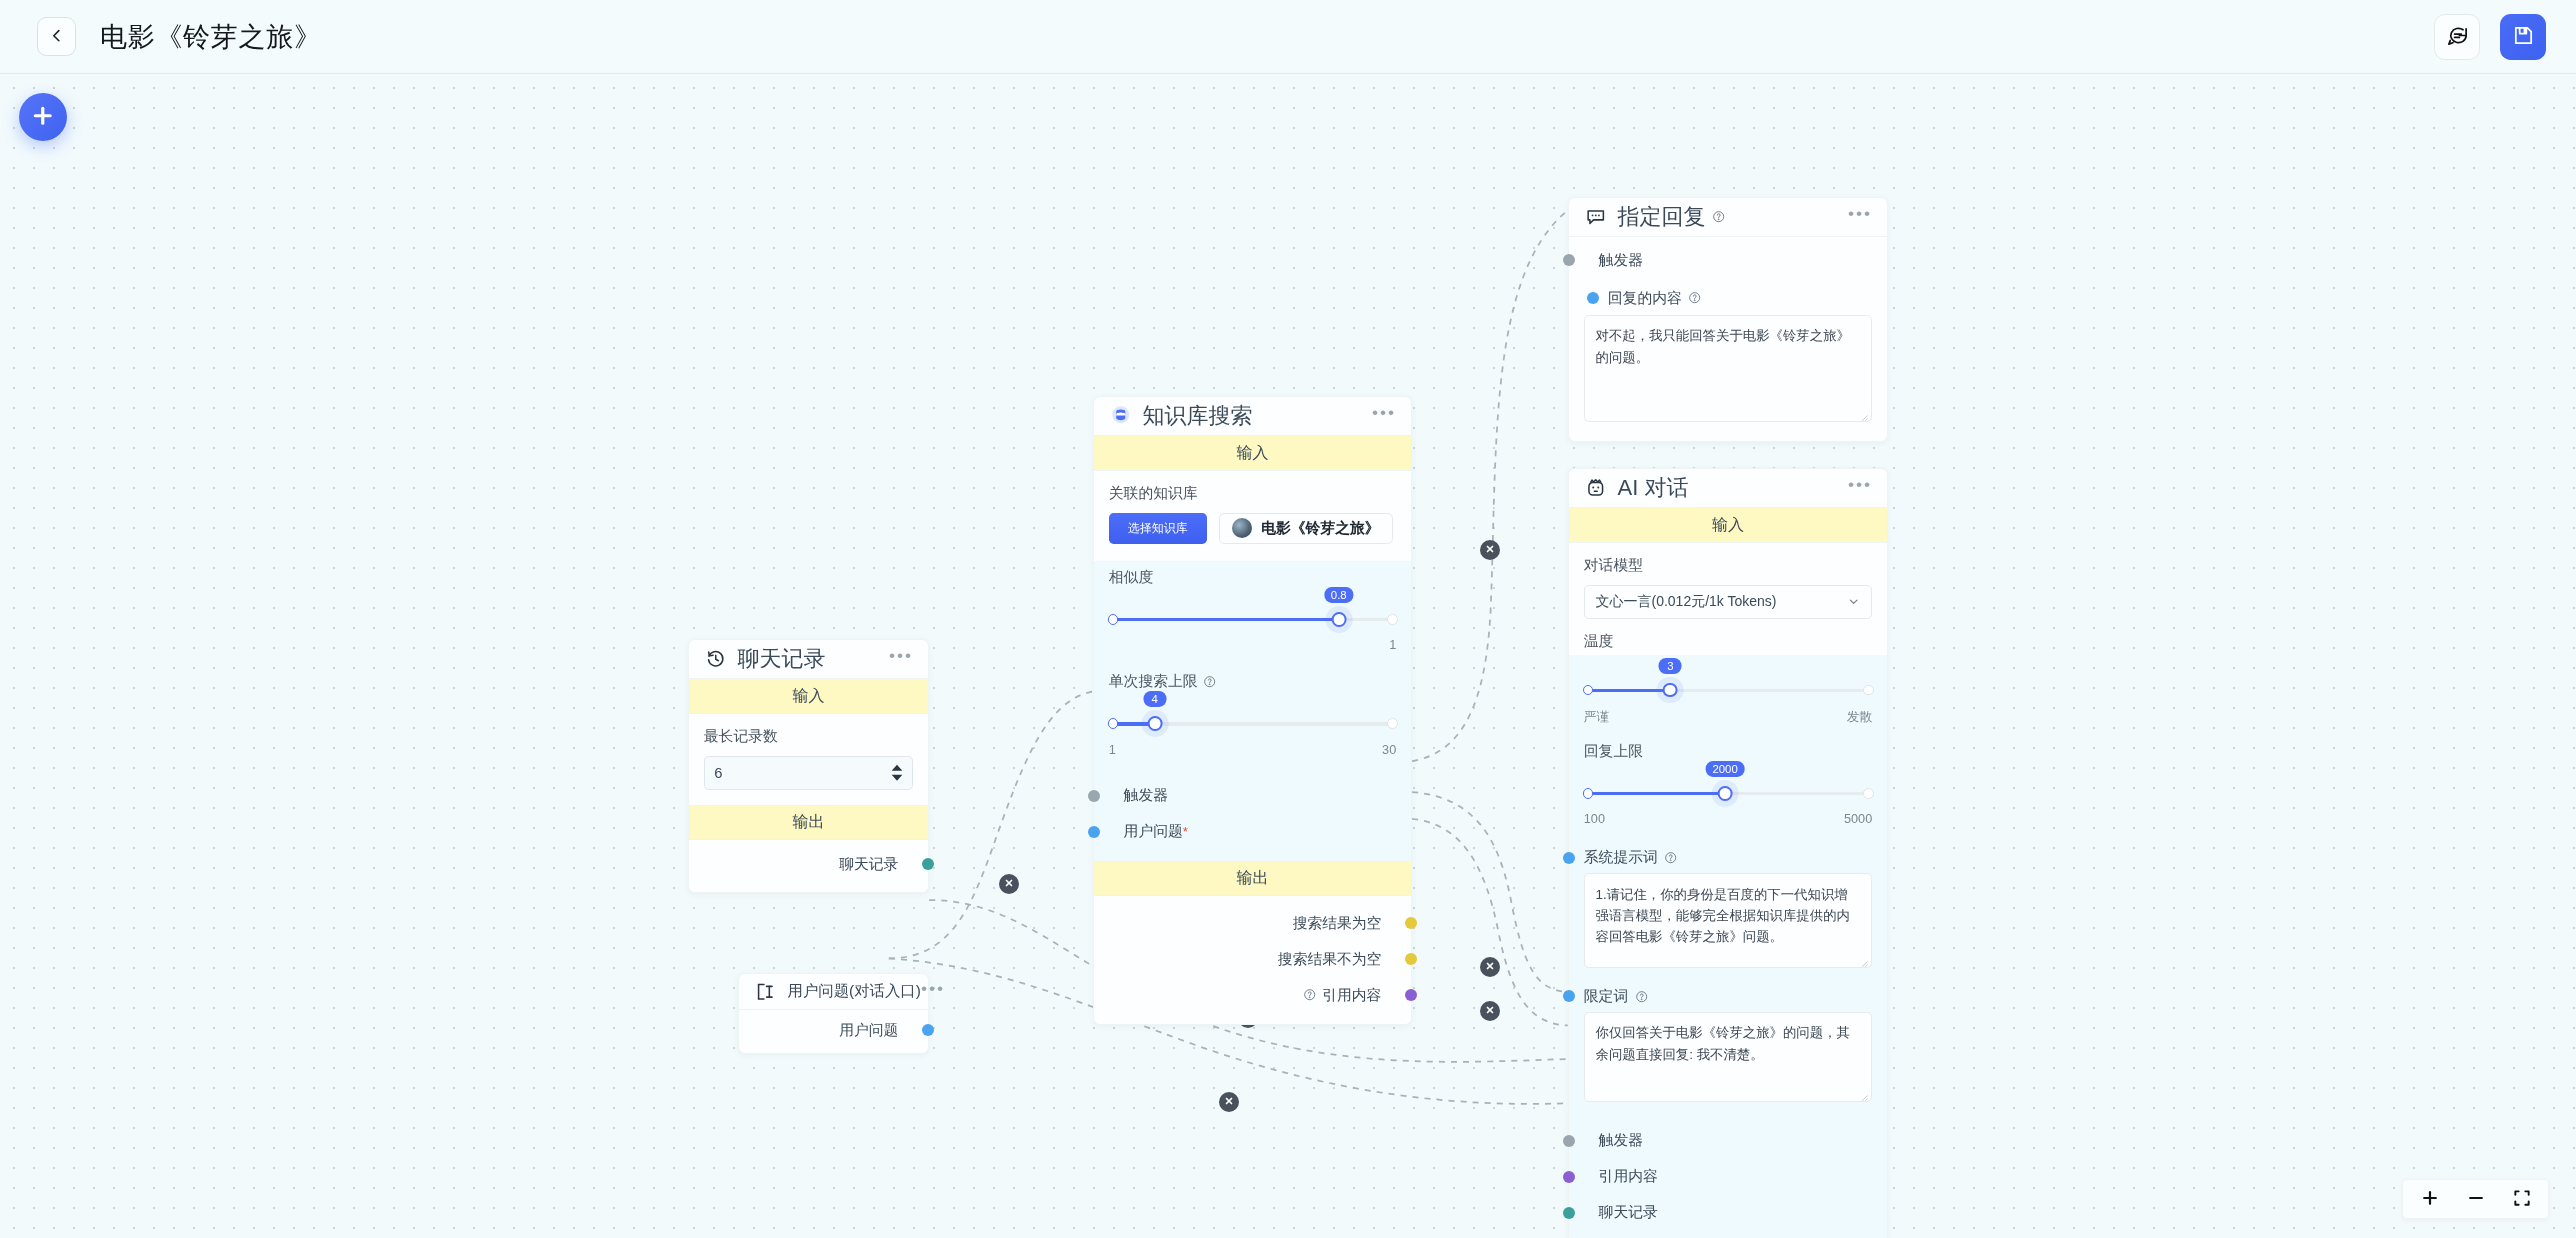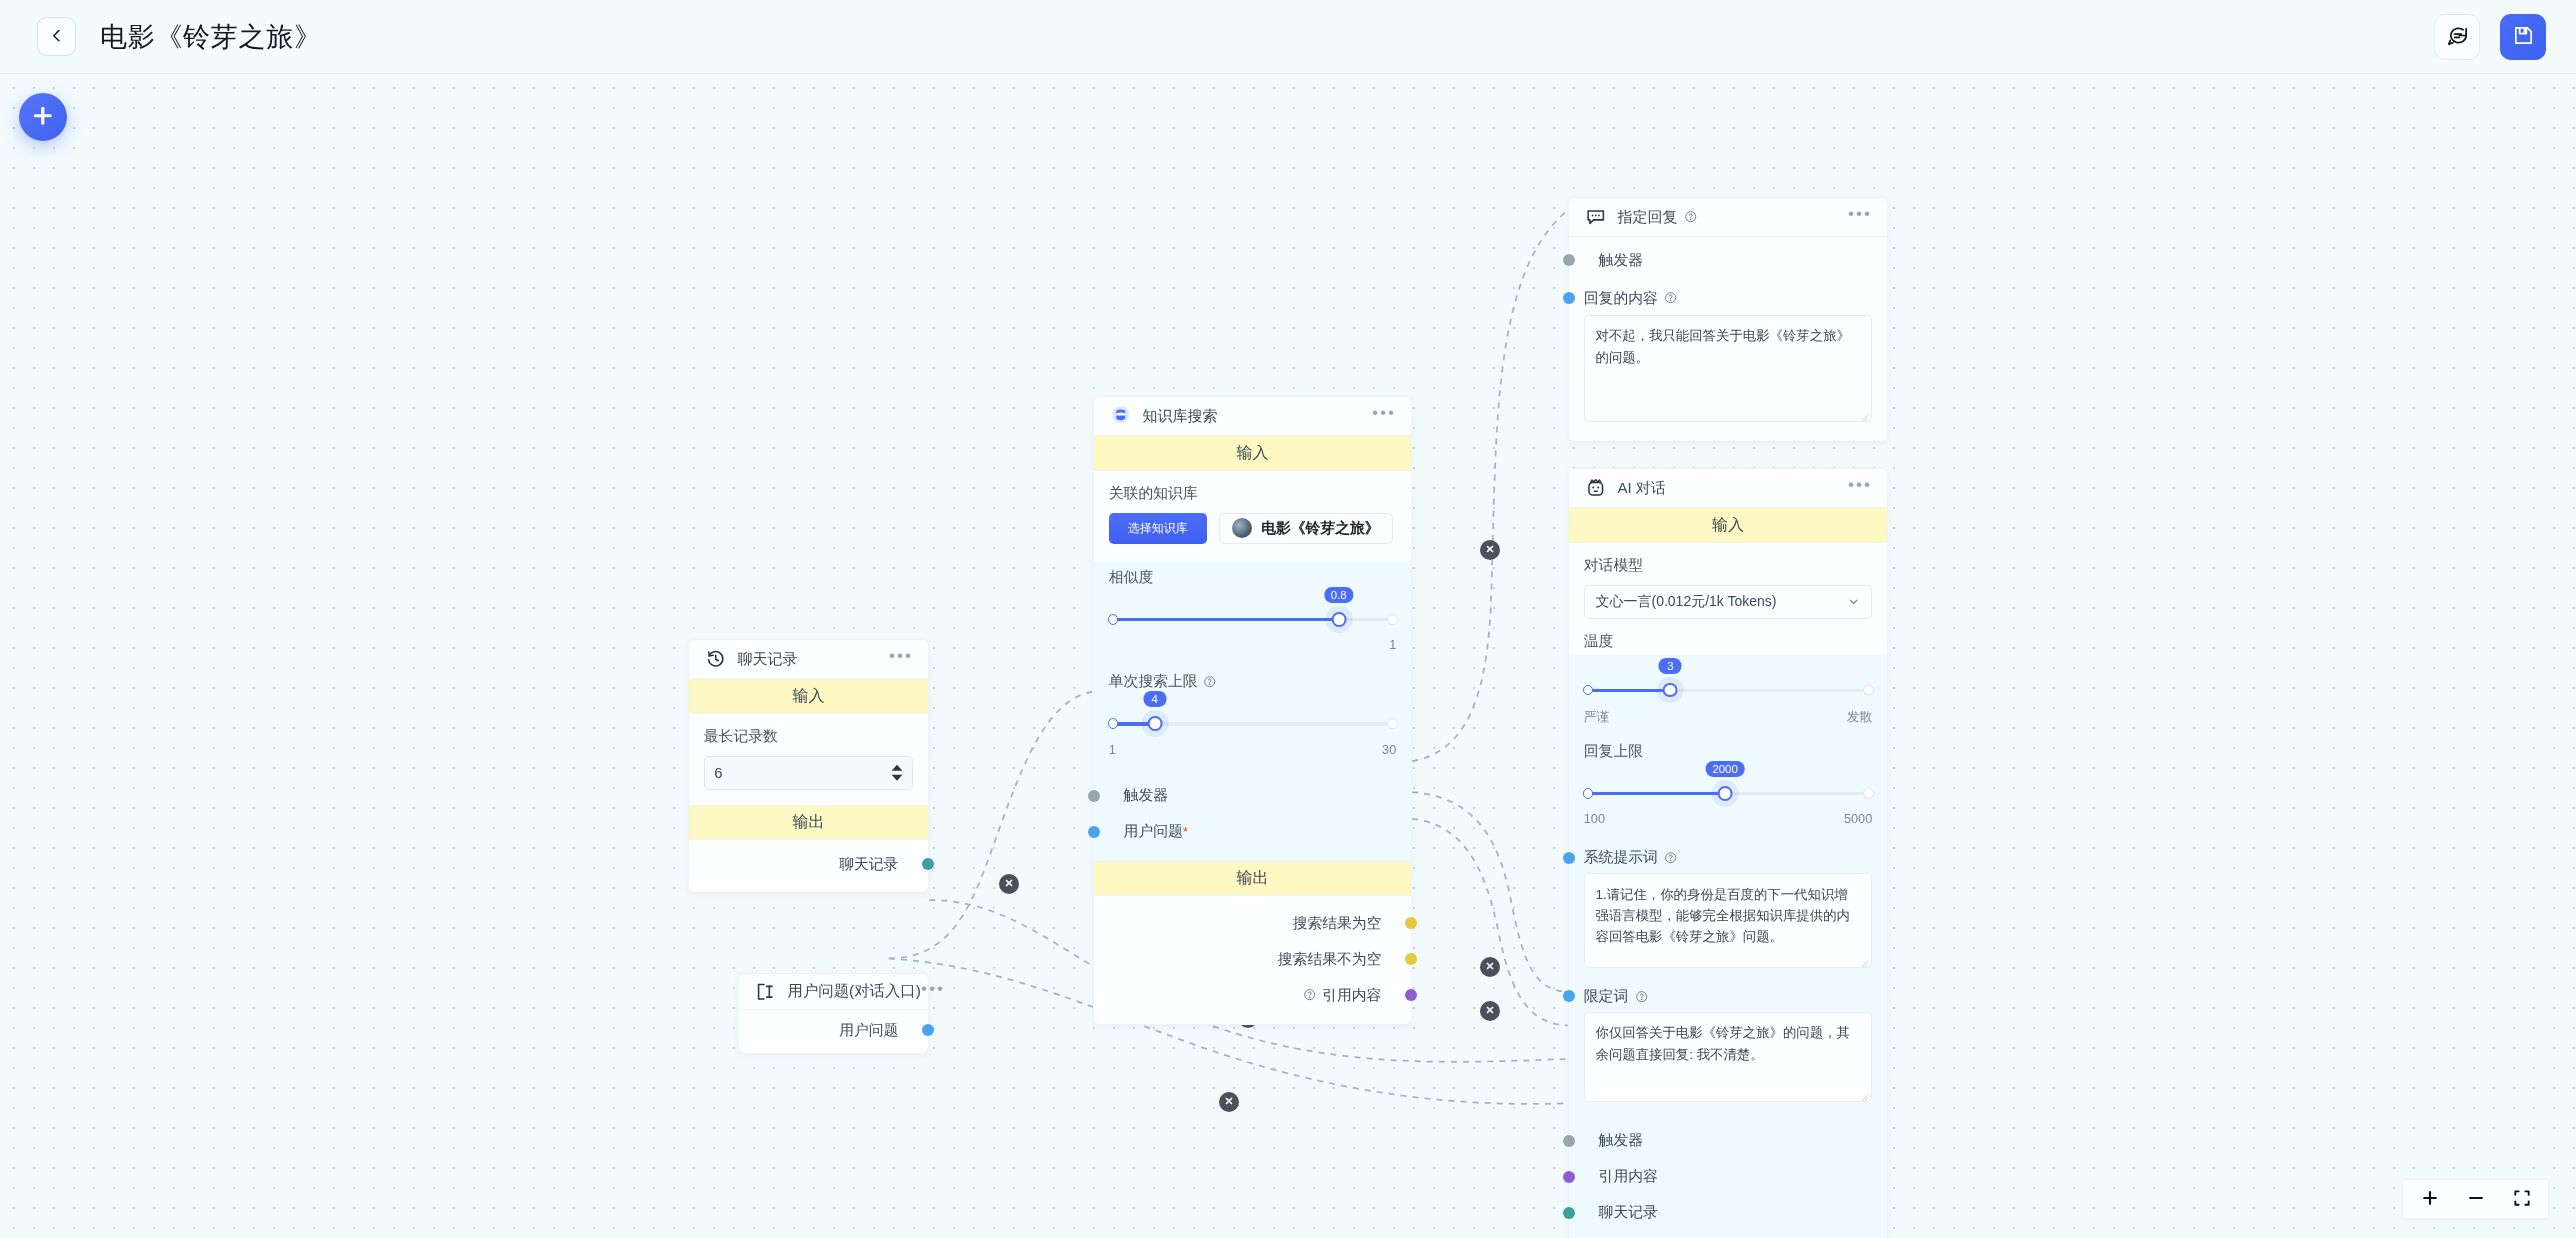--- a/index.html
+++ b/index.html
@@ -95,21 +95,21 @@
     border: 0.7px solid #eef3f4; border-radius: 6.7px;
     box-shadow: 0 1.3px 6.7px rgba(60,80,100,.06);
     z-index: 20;
   }
   .node-header {
     display: flex; align-items: center; height: 39px;
     padding: 0 14.8px; border-bottom: 0.7px solid #eef3f4;
   }
   .node-icon { width: 23px; height: 23px; flex: 0 0 23px; display:flex; align-items:center; justify-content:center; }
   .node-icon svg { width: 21.5px; height: 21.5px; }
-  .node-title { margin-left: 10.7px; font-size: 15px; color: #3c4a58; white-space: nowrap; }
+  .node-title { margin-left: 10.7px; font-size: 22px; color: #3c4a58; white-space: nowrap; }
   .hint-icon { margin-left: 6.7px; width: 13.4px; height: 13.4px; flex:0 0 13.4px; }
   .hint-icon svg { width:13.4px; height:13.4px; }
   .node-menu { margin-left: auto; letter-spacing: 2px; font-size: 17.4px; color: #9aa6ad; line-height: 6.7px; cursor: pointer; padding-bottom: 6.7px;}
 
   .section-bar {
     height: 35px; display: flex; align-items: center; justify-content: center;
     font-size: 16px; color: #3c4a58; background: #fef9c3;
     border-bottom: 0.7px solid #eef3f4;
   }
   .section-bar.top-sep { border-top: 0.7px solid #eef3f4; }
@@ -492,21 +492,21 @@
       </span>
       <span class="node-menu">•••</span>
     </div>
     <div class="ports-wrap" style="padding:5.4px 0 0 0;">
       <div class="port-row in">
         <span class="port-dot" style="background:#9aa6ad"></span>
         <span class="port-label">触发器</span>
       </div>
     </div>
     <div style="padding:2.7px 14.8px 17.4px 14.8px;">
-      <div class="port-row in" style="height:34px; padding:0;">
+      <div class="port-row in" style="height:34px; padding:0;margin-left:24px;">
         <span class="port-dot" style="left:-21px; background:#4aa3ef"></span>
         <span class="port-label" style="margin-left:0;">回复的内容</span>
         <span class="hint-icon">
           <svg viewBox="0 0 24 24" fill="none" stroke="#6d7a84" stroke-width="1.7">
               <circle cx="12" cy="12" r="9"></circle>
               <path d="M9.6 9.2a2.5 2.5 0 1 1 3.2 2.6c-.6.3-.8.8-.8 1.4v.4" stroke-linecap="round"></path>
               <circle cx="12" cy="16.6" r=".8" fill="#6d7a84"></circle>
             </svg>
         </span>
       </div>

